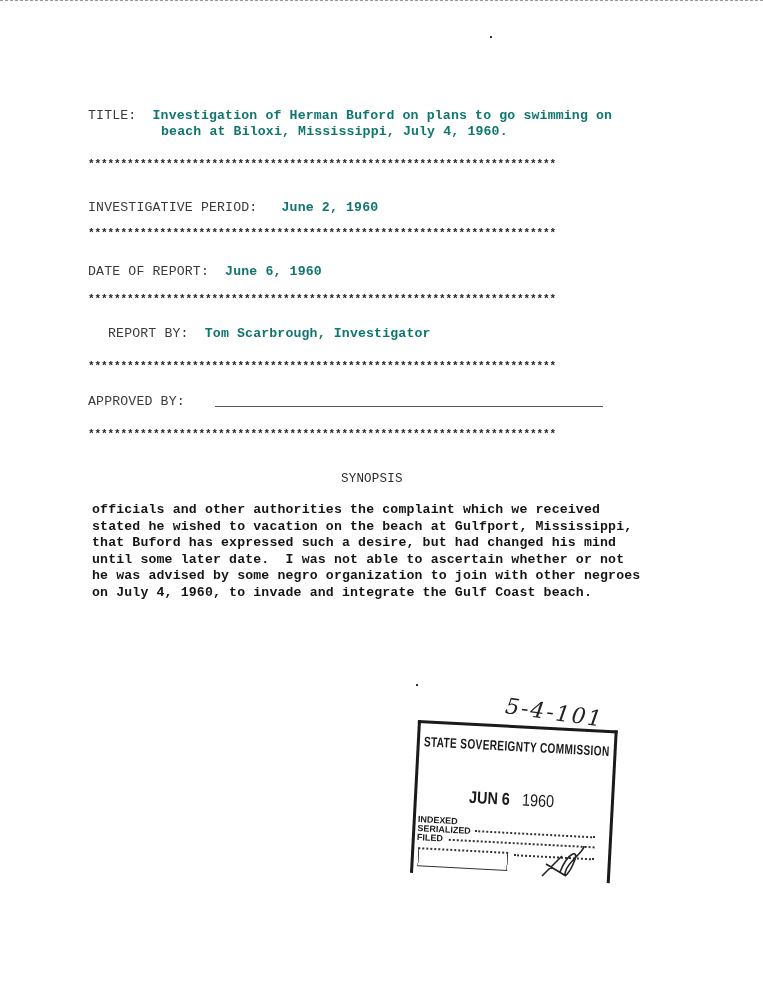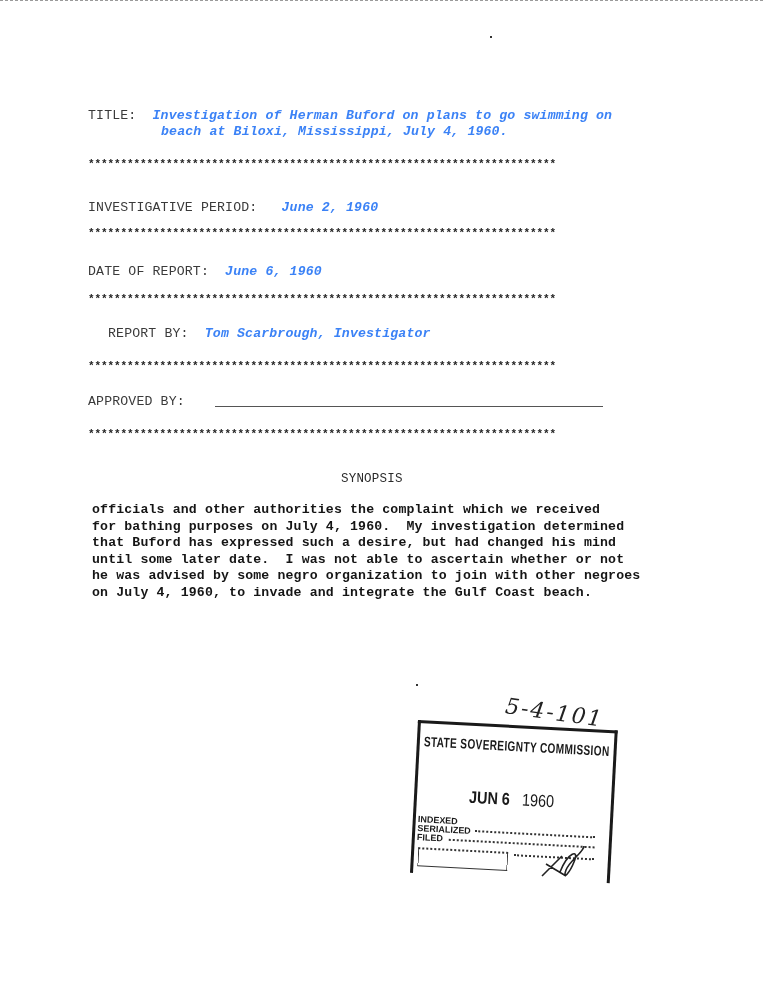--- a/index.html
+++ b/index.html
@@ -10,21 +10,21 @@
     .topdash {
       position: absolute; left: 0; top: 0; width: 763px; height: 0;
       border-top: 1px dashed #9a9a9a;
     }
     .speck { position: absolute; width: 2px; height: 2px; background: #333; }
     .line {
       position: absolute; left: 88px; font-size: 13.2px; line-height: 16px; white-space: pre;
       letter-spacing: 0.15px;
     }
     .label { color: #3a3a3a; }
-    .value { font-weight: bold; color: #3b82f6; font-style: italic; }
+    .value { font-weight: bold; color: #0f766e; }
     .stars {
       position: absolute; left: 88px; font-size: 11px; line-height: 12px; white-space: pre;
       letter-spacing: -0.1px; color: #222; font-weight: bold; overflow: hidden;
     }
     .sig-line {
       position: absolute; left: 215px; top: 406px; width: 388px; height: 0;
       border-top: 1px solid #555;
     }
     .synopsis-title {
       position: absolute; left: 341px; top: 472px; font-size: 12.5px; letter-spacing: 0.2px; color: #2a2a2a;
@@ -87,21 +87,21 @@
 <div class="stars" style="top:360px;">************************************************************************</div>
 
 <div class="line" style="top:394px;"><span class="label">APPROVED BY:</span></div>
 <div class="sig-line"></div>
 
 <div class="stars" style="top:428px;">************************************************************************</div>
 
 <div class="synopsis-title">SYNOPSIS</div>
 <div class="para">
   <div>officials and other authorities the complaint which we received</div>
-  <div>for bathing purposes on July 4, 1960.  My investigation determined</div>
+  <div>stated he wished to vacation on the beach at Gulfport, Mississippi,</div>
   <div>that Buford has expressed such a desire, but had changed his mind</div>
   <div>until some later date.  I was not able to ascertain whether or not</div>
   <div>he was advised by some negro organization to join with other negroes</div>
   <div>on July 4, 1960, to invade and integrate the Gulf Coast beach.</div>
 </div>
 
 <div class="speck" style="left:416px;top:684px;"></div>
 
 <div class="handwriting">5-4-101</div>
 

